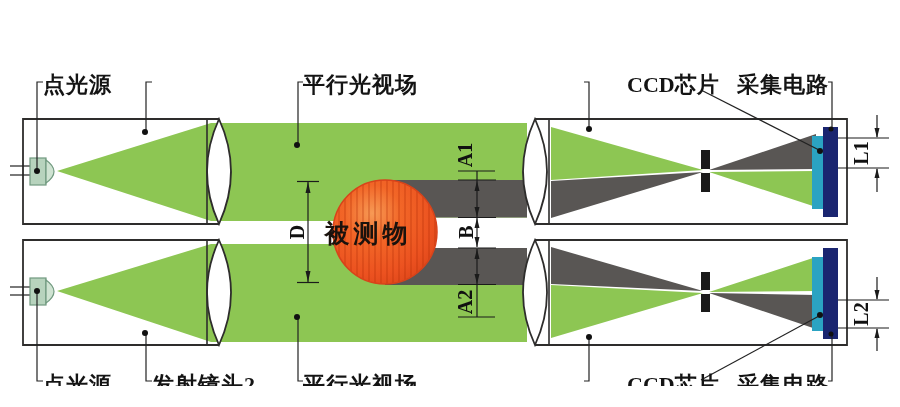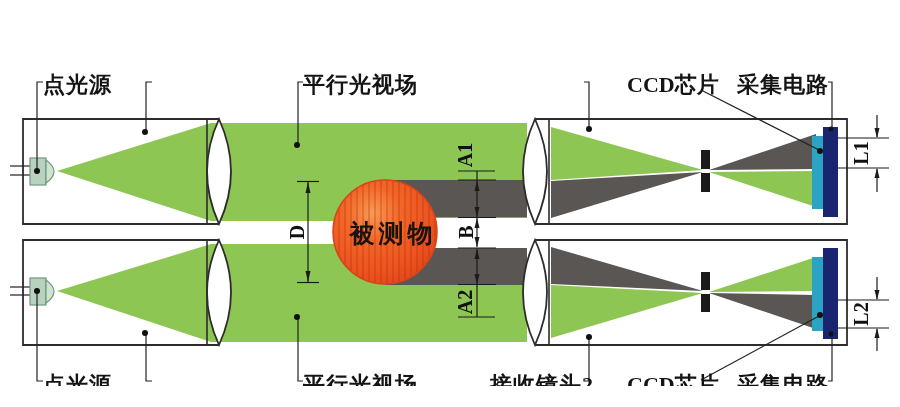--- a/index.html
+++ b/index.html
@@ -210,26 +210,26 @@
         <circle class="dot" cx="820" cy="315" r="3"></circle>
   </g>
 </svg>
 
   <div class="lbl" style="left:43px;top:70px">点光源</div>
   <div class="lbl" style="left:303px;top:70px">平行光视场</div>
   <div class="lbl" style="left:627px;top:70px;letter-spacing:0">CCD芯片</div>
   <div class="lbl" style="left:737px;top:70px">采集电路</div>
 
   <div class="lbl" style="left:43px;top:370px">点光源</div>
+  <div class="lbl" style="left:152px;top:370px">发射镜头2</div>
   <div class="lbl" style="left:303px;top:370px">平行光视场</div>
-  <div class="lbl" style="left:490px;top:370px">接收镜头2</div>
   <div class="lbl" style="left:627px;top:370px;letter-spacing:0">CCD芯片</div>
   <div class="lbl" style="left:737px;top:370px">采集电路</div>
 
-  <div class="obj-label" style="left:393px;top:233px">被测物</div>
+  <div class="obj-label" style="left:368px;top:233px">被测物</div>
 
   <div class="dim" style="left:297px;top:232px">D</div>
   <div class="dim" style="left:465px;top:155px">A1</div>
   <div class="dim" style="left:466px;top:232px">B</div>
   <div class="dim" style="left:465px;top:302px">A2</div>
   <div class="dim" style="left:861px;top:153px">L1</div>
   <div class="dim" style="left:861px;top:314px">L2</div>
 </div>
 
 </body></html>

